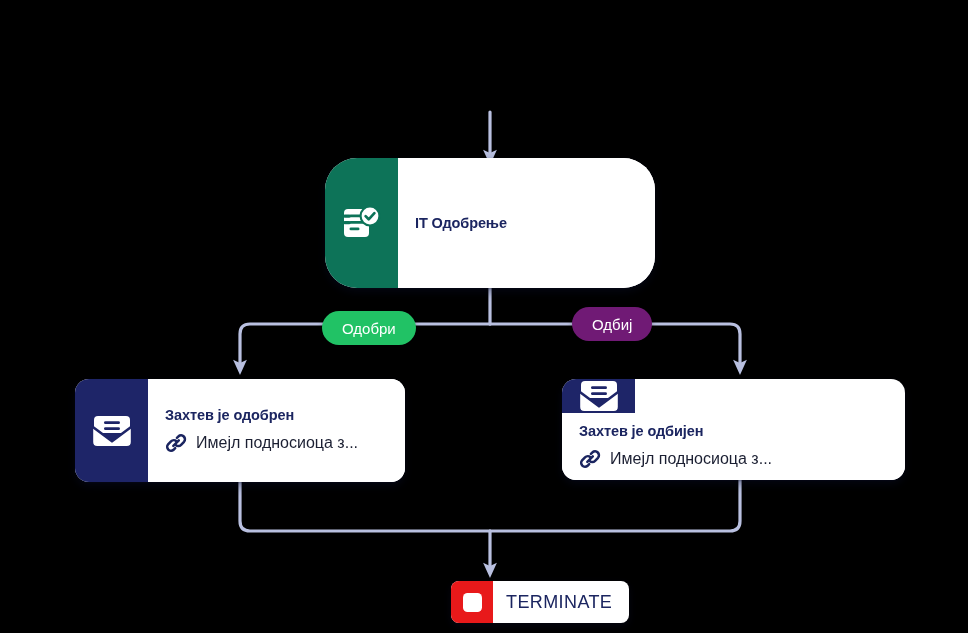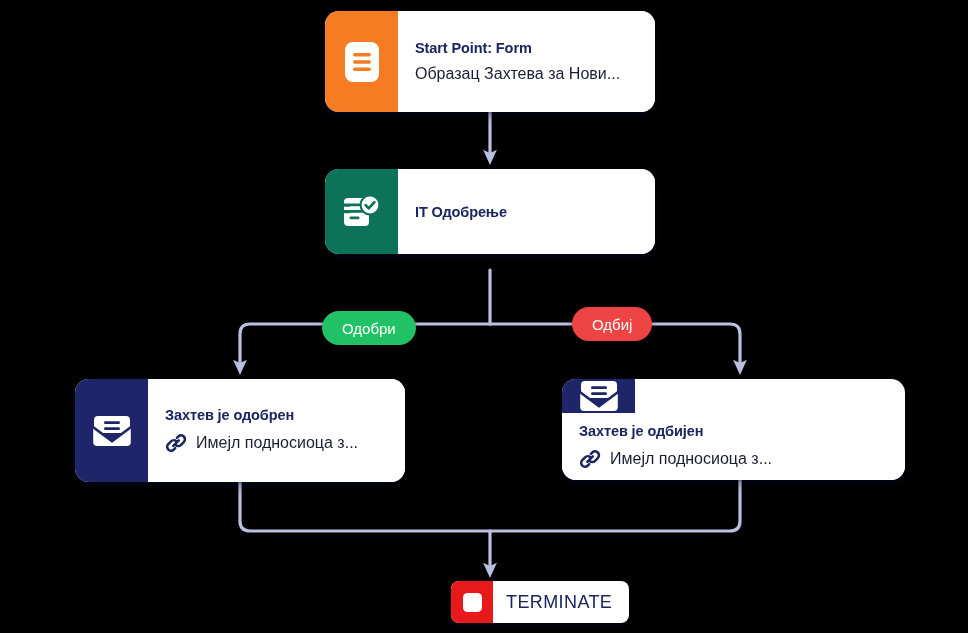--- a/index.html
+++ b/index.html
@@ -80,21 +80,21 @@
     display: flex;
     align-items: center;
     justify-content: center;
   }
 
   
   #node-start  { left: 325px; top: 11px;  width: 330px; height: 101px; }
   #node-start .node-icon { width: 73px; background: #f57c22; }
 
   
-  #node-approval { left: 325px; top: 169px; width: 330px; height: 85px; }
+  #node-approval { left: 325px; top: 158px; width: 330px; height: 130px; border-radius: 32px; }
   #node-approval .node-icon { width: 73px; background: #0d7358; }
 
   
   #node-approved { left: 75px;  top: 379px; width: 330px; height: 103px; }
   #node-rejected { left: 562px; top: 379px; width: 343px; height: 101px; flex-direction: column; }
   .mail-node .node-icon { width: 73px; background: #1e2568; }
 
   
   .pill {
     position: absolute;
@@ -103,21 +103,21 @@
     align-items: center;
     justify-content: center;
     padding: 0 20px;
     border-radius: 17px;
     font-size: 15px;
     color: #ffffff;
     white-space: nowrap;
     box-shadow: 0 2px 5px rgba(0,0,0,0.35);
   }
   #pill-approve { left: 322px; top: 311px; background: #21c265; }
-  #pill-reject  { left: 572px; top: 307px; background: #ef4444; }
+  #pill-reject  { left: 572px; top: 307px; background: #701a75; }
 
   
   #node-terminate {
     position: absolute;
     left: 451px; top: 581px;
     height: 42px;
     display: flex;
     align-items: stretch;
     border-radius: 8px;
     background: #ffffff;
@@ -164,36 +164,20 @@
       <path d="M 490 324 L 730 324 Q 740 324 740 334 L 740 368" marker-end="url(#arrow)"></path>
 
       <path d="M 240 480 L 240 521 Q 240 531 250 531 L 490 531"></path>
 
       <path d="M 740 480 L 740 521 Q 740 531 730 531 L 490 531"></path>
 
       <path d="M 490 531 L 490 571" marker-end="url(#arrow)"></path>
     </g>
   </svg>
 
-  <div class="node" id="node-start">
-    <div class="node-icon">
-      <svg width="34" height="40" viewBox="0 0 34 40" aria-hidden="true">
-        <rect x="0" y="0" width="34" height="40" rx="8" fill="#ffffff"></rect>
-        <rect x="8" y="11" width="18" height="3.6" rx="1.8" fill="#f57c22"></rect>
-        <rect x="8" y="18.2" width="18" height="3.6" rx="1.8" fill="#f57c22"></rect>
-        <rect x="8" y="25.4" width="18" height="3.6" rx="1.8" fill="#f57c22"></rect>
-      </svg>
-    </div>
-    <div class="node-body">
-      <div class="node-title">Start Point: Form</div>
-      <div class="node-sub">
-        <span>Образац Захтева за Нови...</span>
-      </div>
-    </div>
-  </div>
 
   <div class="node" id="node-approval">
     <div class="node-icon">
       <svg width="38" height="40" viewBox="0 0 38 40" aria-hidden="true">
         <path d="M5 6 h17 a4 4 0 0 1 4 4 v20 a4 4 0 0 1 -4 4 h-17 a4 4 0 0 1 -4 -4
                  v-20 a4 4 0 0 1 4 -4 z" fill="#ffffff"></path>
         <rect x="0" y="11.5" width="8" height="3.2" rx="1.6" fill="#0d7358"></rect>
         <rect x="0" y="18" width="8" height="3.2" rx="1.6" fill="#0d7358"></rect>
         <rect x="6.5" y="11.5" width="14" height="2.8" rx="1.4" fill="#0d7358"></rect>
         <rect x="6.5" y="18" width="14" height="2.8" rx="1.4" fill="#0d7358"></rect>

